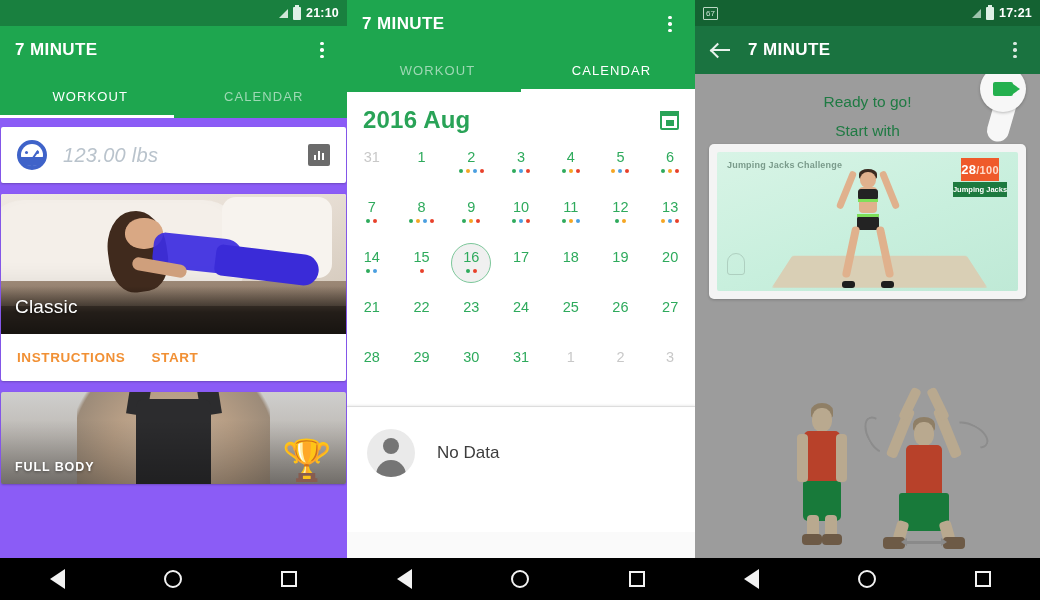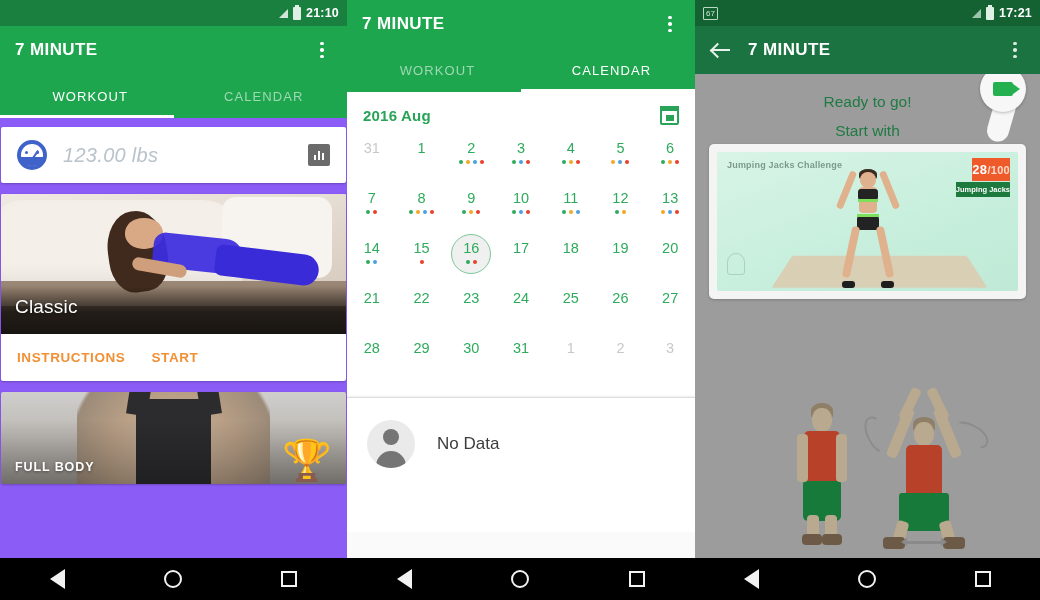--- a/index.html
+++ b/index.html
@@ -120,21 +120,21 @@
                      background: linear-gradient(rgba(0,0,0,0), rgba(0,0,0,.28)); }
   .ch-title { position:absolute; left:14px; bottom:28px; color:#fff; font-size:21px; letter-spacing:.2px;
               text-shadow: 0 1px 4px rgba(0,0,0,.45); }
   .ch-sub { position:absolute; left:14px; bottom:10px; color:#fff; font-size:12.5px; font-weight:bold;
             letter-spacing:.9px; text-shadow: 0 1px 3px rgba(0,0,0,.45); }
   .trophy { position:absolute; right:14px; bottom:4px; font-size:40px; line-height:1; }
 
   
   .cal-wrap { background:#fff; height: calc(600px - 26px - 48px - 44px - 42px); display:flex; flex-direction:column; }
   .cal-head { display:flex; align-items:center; padding: 14px 16px 8px; }
-  .cal-month { color:#29a357; font-size:15px; font-weight:bold; letter-spacing:.2px; }
+  .cal-month { color:#29a357; font-size:24px; font-weight:bold; letter-spacing:.2px; }
   .cal-today-icon { margin-left:auto; width:19px; height:19px; border:2px solid #29a357; border-radius:2px;
                     position:relative; }
   .cal-today-icon::before { content:""; position:absolute; left:-2px; right:-2px; top:-2px; height:5px; background:#29a357; }
   .cal-today-icon::after { content:""; position:absolute; left:3.5px; top:7px; width:8px; height:6px; background:#29a357; }
   .dow-row, .cal-row { display:grid; grid-template-columns: repeat(7,1fr); }
   .dow { text-align:center; font-size:14px; color:#3a3a3a; padding: 6px 0 10px; }
   .cal-row { padding: 2px 0; }
   .cell { height:46px; display:flex; flex-direction:column; align-items:center; justify-content:flex-start;
           position:relative; padding-top:5px; }
   .cell .num { font-size:14.5px; color:#2eaa5c; position:relative; z-index:2; }
@@ -163,21 +163,21 @@
   .fab-tail { position:absolute; right:28px; top:24px; width:22px; height:44px; background:#f7f7f7;
               transform: rotate(16deg); border-radius: 4px 4px 12px 12px; z-index:4; }
   .cam { width:20px; height:14px; background:#24b04e; border-radius:2px; position:relative; }
   .cam::after { content:""; position:absolute; right:-7px; top:2px; width:0; height:0;
                 border-top:5px solid transparent; border-bottom:5px solid transparent; border-left:7px solid #24b04e; }
   .video-card { position:absolute; left:14px; right:14px; top:70px; height:155px; background:#f4f4f4;
                 border-radius:5px; padding:8px; box-shadow: 0 1px 3px rgba(0,0,0,.2); z-index:3; }
   .video-inner { position:absolute; inset:8px; background: linear-gradient(160deg,#d8f4e6 0%, #c8efdd 55%, #bfe9d6 100%);
                  border-radius:2px; overflow:hidden; }
   .vi-title { position:absolute; left:10px; top:8px; font-size:9px; font-weight:bold; color:#7a9b8b; letter-spacing:.2px; }
-  .vi-badge { position:absolute; right:8px; top:8px; width:60px; text-align:right; }
+  .vi-badge { position:absolute; right:8px; top:8px; width:60px; text-align:center; }
   .vi-badge .cnt { background:#ef5a2a; color:#fff; font-size:13px; font-weight:bold; padding:4px 0; letter-spacing:.3px; }
   .vi-badge .cnt small { font-size:11px; color:#ffd9c8; font-weight:bold; }
   .vi-badge .lbl { background:#1d7a3f; color:#fff; font-size:7.5px; font-weight:bold; padding:3px 0; }
   .vi-mat { position:absolute; left:22%; right:14%; bottom:4px; height:34px; background:#d9cfb5;
             border-radius:2px; transform: perspective(60px) rotateX(22deg); }
   .vw-fig { position:absolute; left:50%; margin-left:-22px; top:16px; width:44px; height:118px; }
   .vw-fig .hd { position:absolute; left:14px; top:4px; width:16px; height:16px; border-radius:48%; background:#e0b18d; }
   .vw-fig .hr { position:absolute; left:13px; top:1px; width:18px; height:10px; border-radius: 50% 50% 20% 20%; background:#3a2a20; }
   .vw-fig .tr { position:absolute; left:13px; top:19px; width:18px; height:26px; background:#e0b18d; border-radius:4px; }
   .vw-fig .bra { position:absolute; left:12px; top:21px; width:20px; height:11px; background:#232323; border-radius:3px; }

